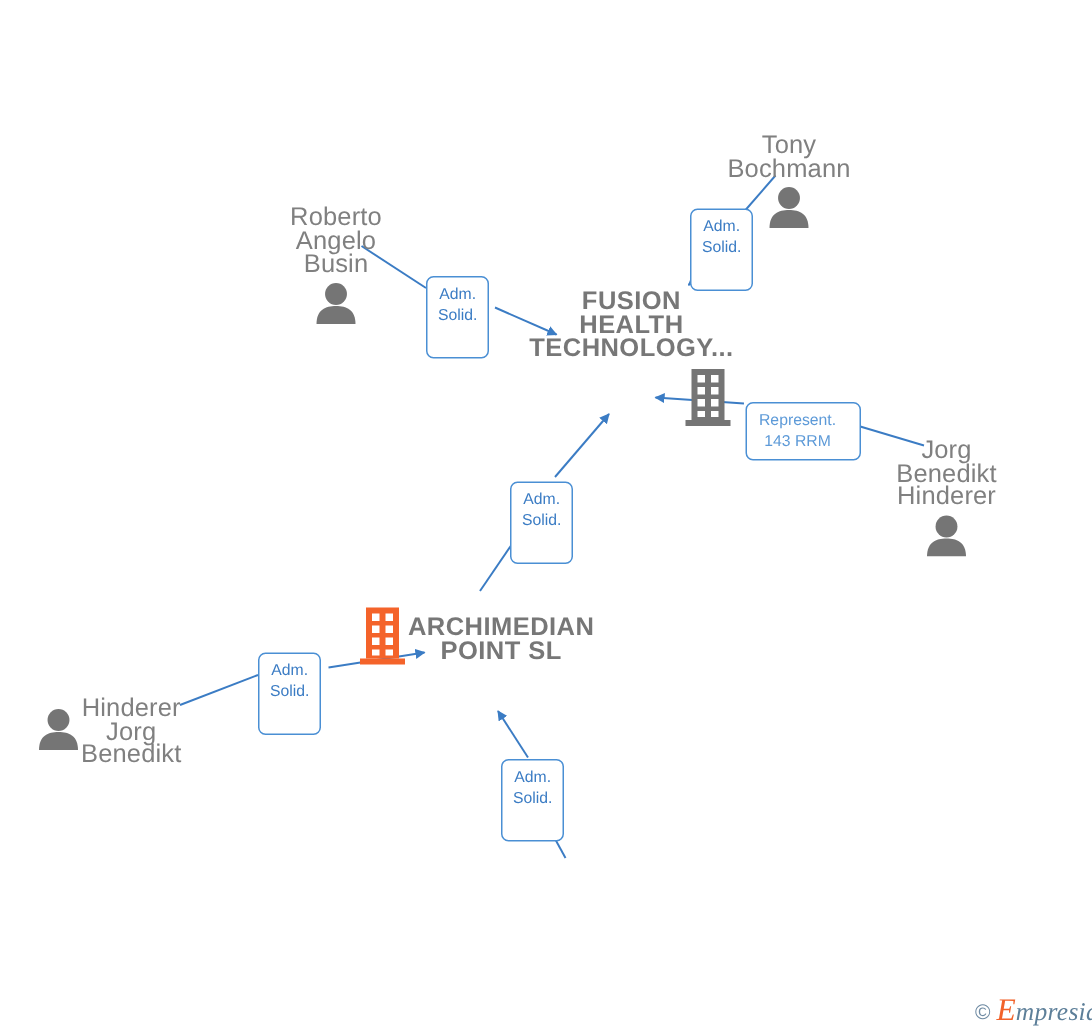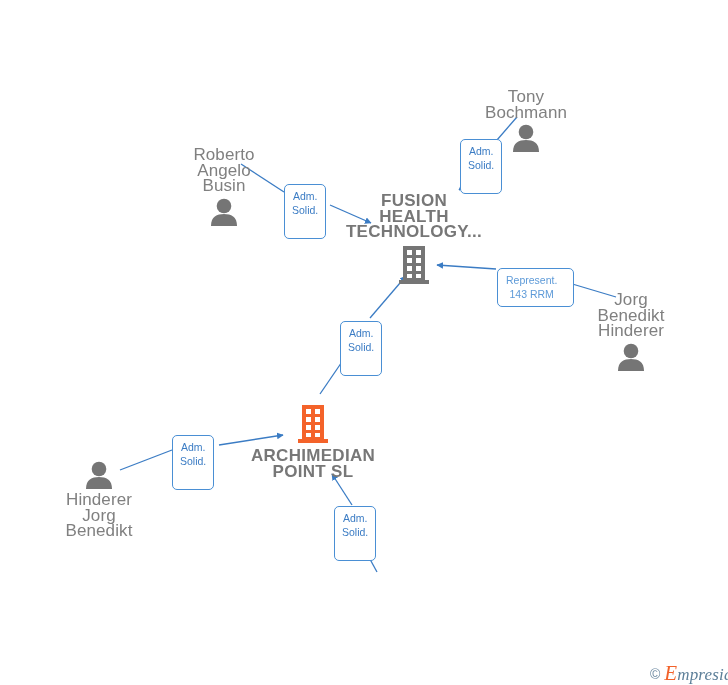--- a/index.html
+++ b/index.html
@@ -27,21 +27,21 @@
 
   
   .node {
     position: absolute;
     display: flex;
     flex-direction: column;
     align-items: center;
     width: 150px;
     margin-left: -75px;
   }
-  .node.label-below { flex-direction: column; }
+  .node.label-below { flex-direction: row; }
   .node.label-above { flex-direction: column-reverse; }
 
   .node-label {
     font-size: 17px;
     line-height: 15.5px;
     color: #808080;
     text-align: center;
     white-space: pre-line;
     letter-spacing: .1px;
   }
@@ -144,21 +144,21 @@
 
   <div class="badge" style="left:340px; top:321px;">Adm.
 Solid.</div>
 
   <div class="badge" style="left:172px; top:435px;">Adm.
 Solid.</div>
 
   <div class="badge" style="left:334px; top:506px;">Adm.
 Solid.</div>
 
-  <div class="node node-company label-above" style="left:414px; top:193px;">
+  <div class="node node-company label-above" style="left:414px; top:193px;align-items:flex-end;">
     <span class="icon-wrap">
       <svg width="34" height="42" viewBox="0 0 34 42">
         <rect x="6" y="2" width="22" height="34" fill="#757575"></rect>
         <rect x="2" y="36" width="30" height="4" fill="#757575"></rect>
         <rect x="10" y="6" width="5" height="5" fill="#ffffff"></rect>
         <rect x="19" y="6" width="5" height="5" fill="#ffffff"></rect>
         <rect x="10" y="14" width="5" height="5" fill="#ffffff"></rect>
         <rect x="19" y="14" width="5" height="5" fill="#ffffff"></rect>
         <rect x="10" y="22" width="5" height="5" fill="#ffffff"></rect>
         <rect x="19" y="22" width="5" height="5" fill="#ffffff"></rect>
@@ -183,21 +183,21 @@
         <rect x="10" y="22" width="5" height="5" fill="#ffffff"></rect>
         <rect x="19" y="22" width="5" height="5" fill="#ffffff"></rect>
         <rect x="10" y="30" width="5" height="4" fill="#ffffff"></rect>
         <rect x="19" y="30" width="5" height="4" fill="#ffffff"></rect>
       </svg>
     </span>
     <span class="node-label">ARCHIMEDIAN
 POINT  SL</span>
   </div>
 
-  <div class="node label-above" style="left:224px; top:147px;">
+  <div class="node label-above" style="left:224px; top:137px;">
     <span class="icon-wrap">
       <svg width="30" height="28" viewBox="0 0 30 28">
         <circle cx="15" cy="8" r="7.3" fill="#757575"></circle>
         <path d="M 2 28 C 2 18.5 8 16 15 16 C 22 16 28 18.5 28 28 Z" fill="#757575"></path>
       </svg>
     </span>
     <span class="node-label">Roberto
 Angelo
 Busin</span>
   </div>

